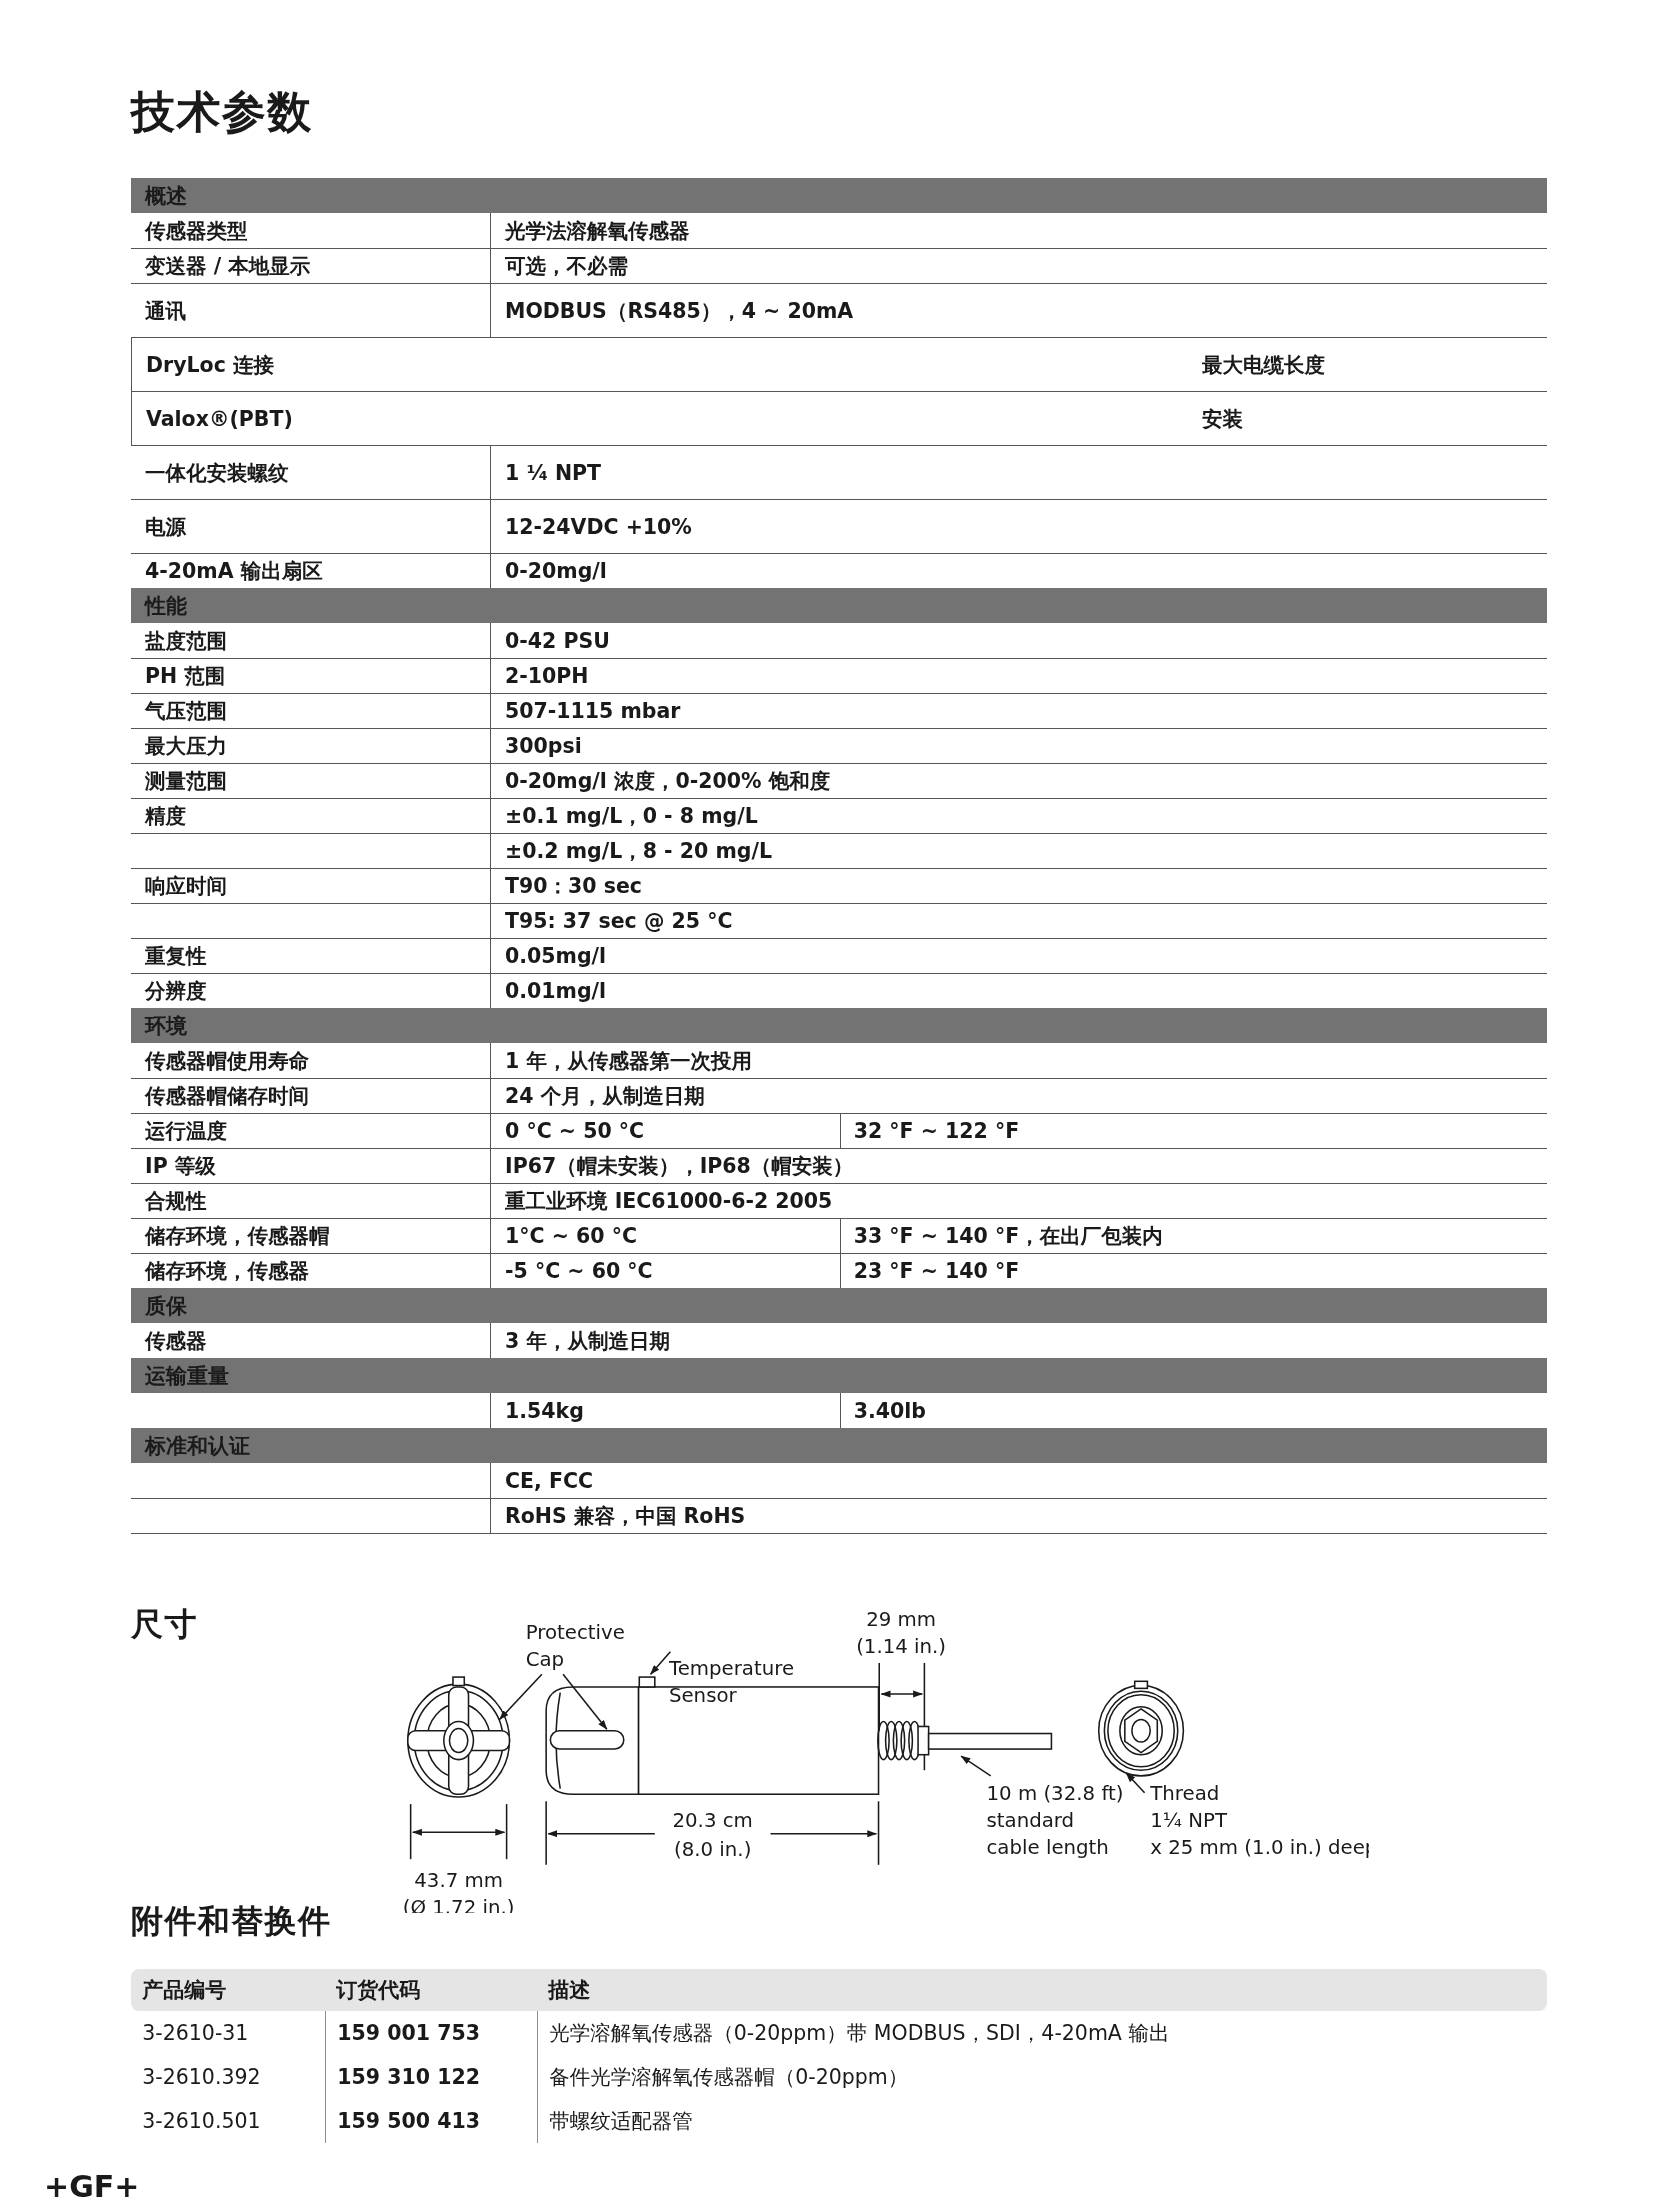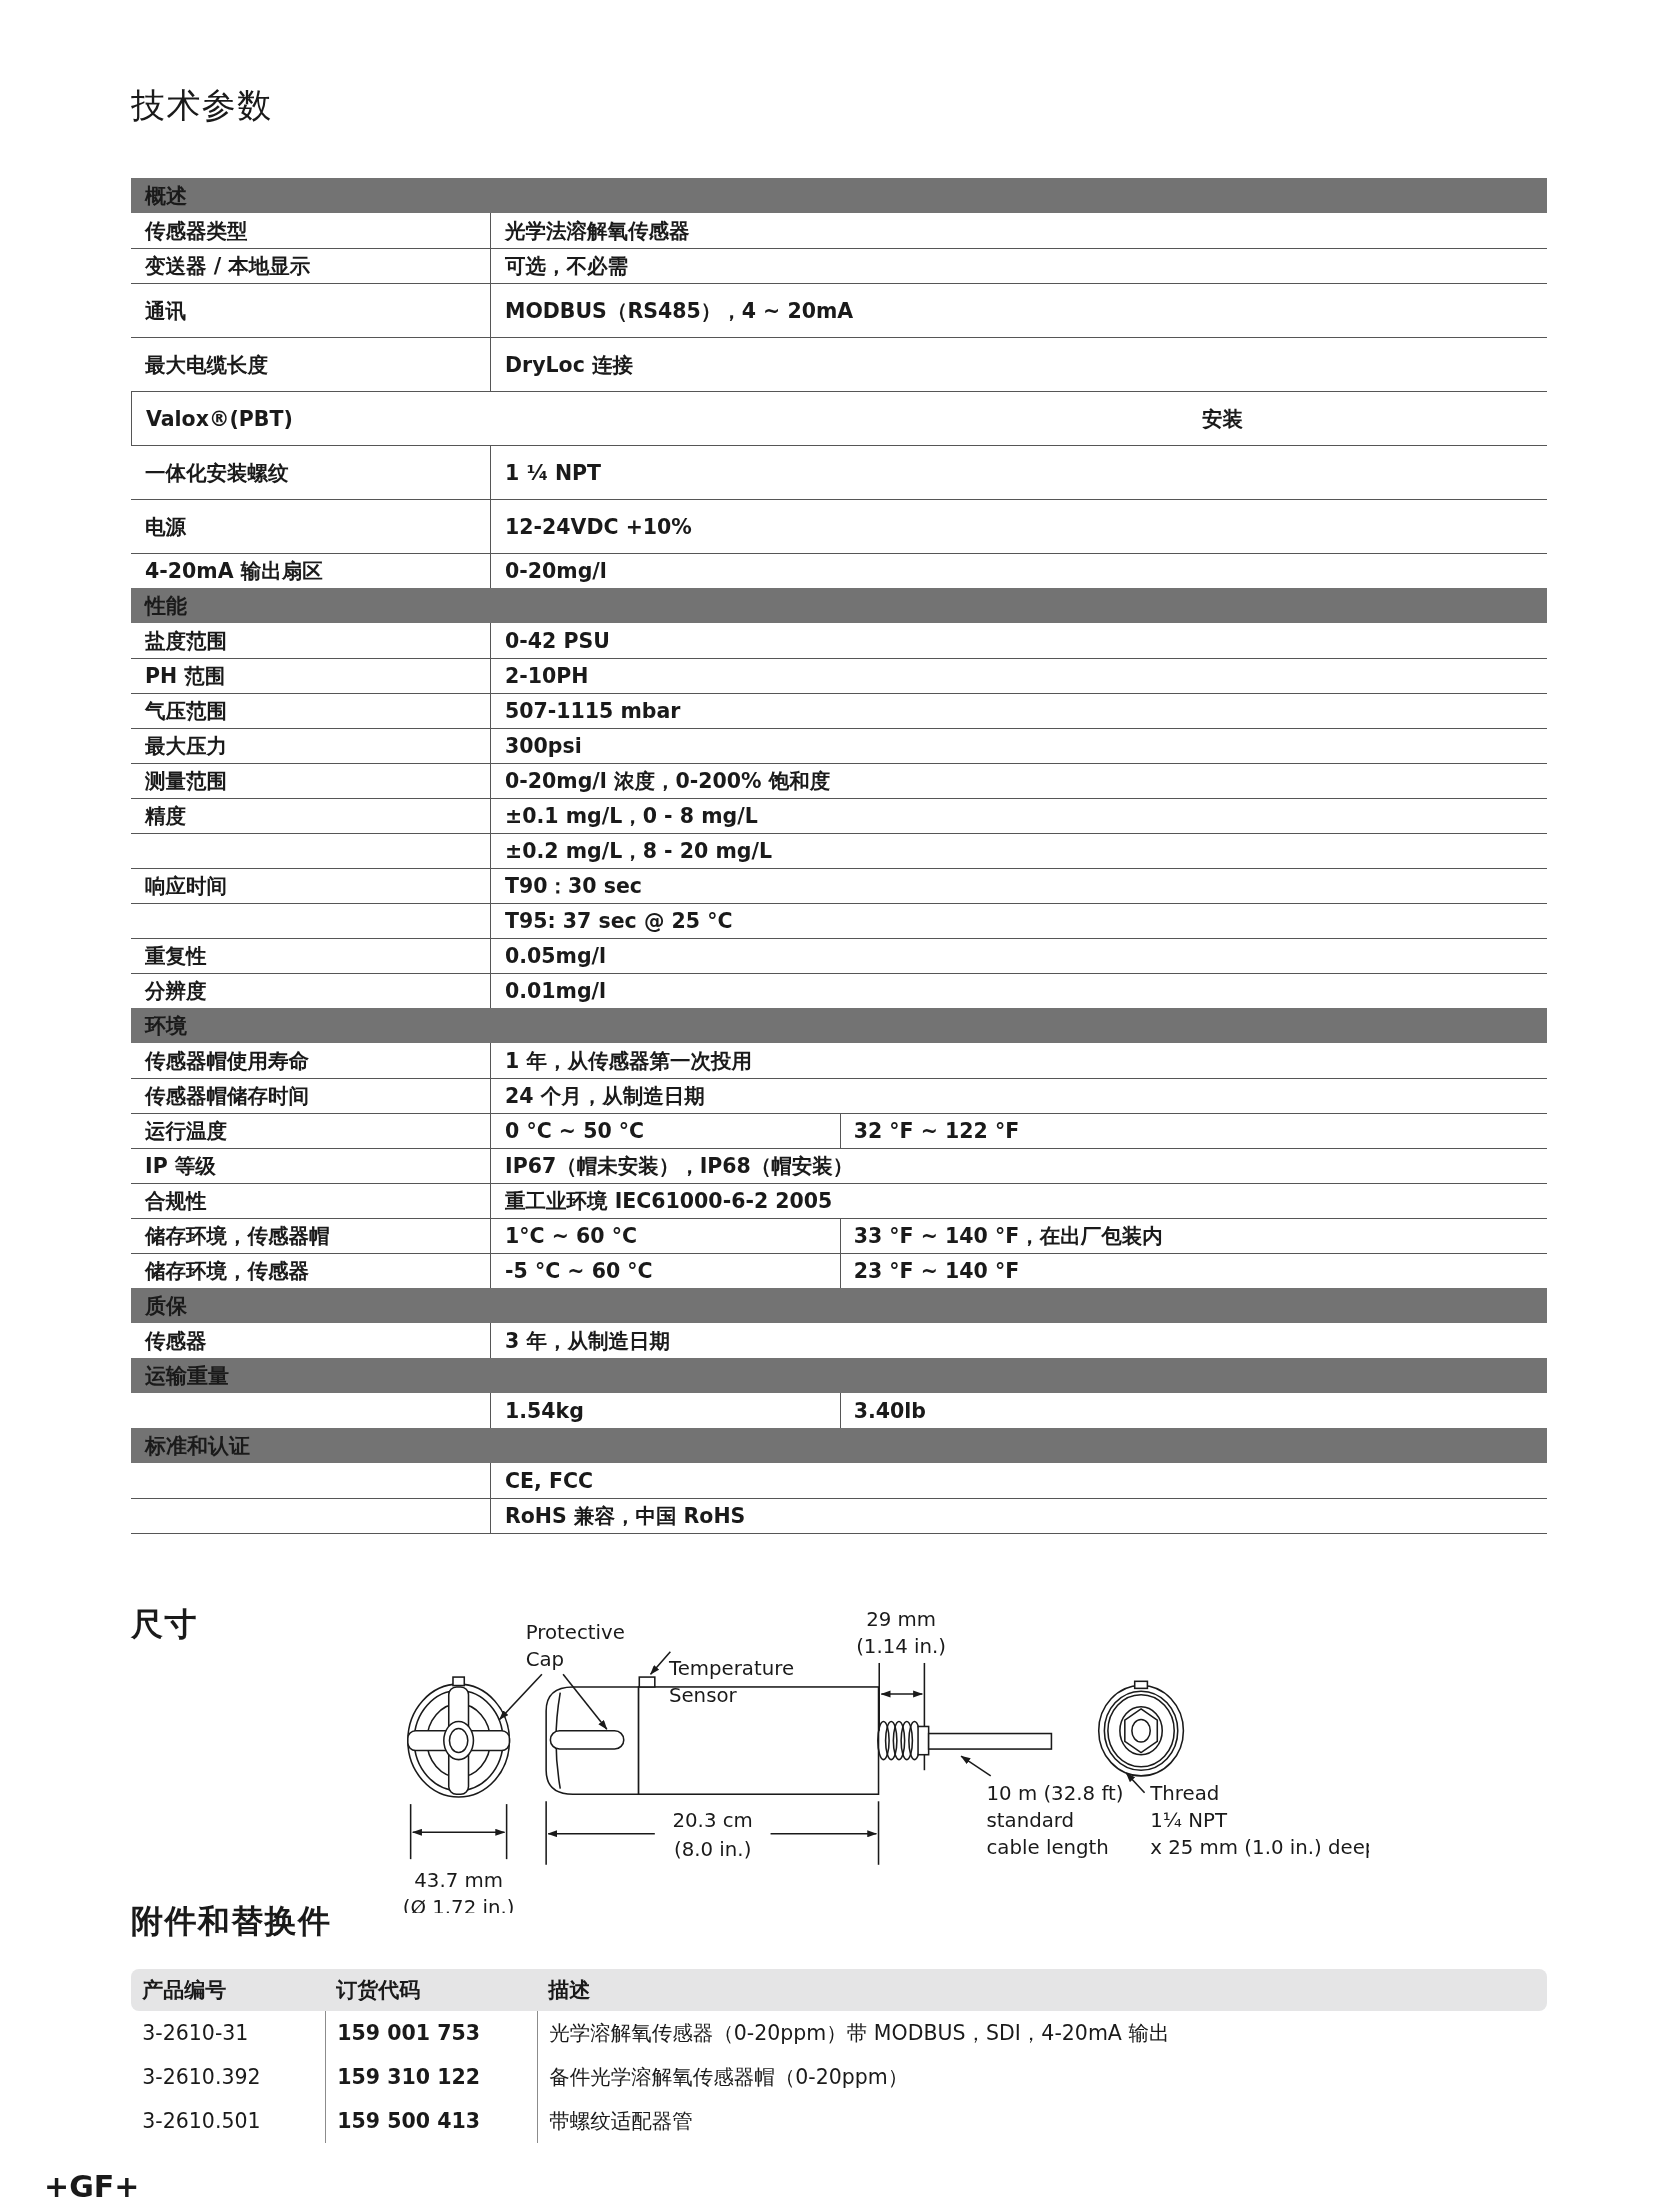--- a/index.html
+++ b/index.html
@@ -1,19 +1,19 @@
 <!DOCTYPE html>
 <html style="font-size:11.3px"><head>
 <meta charset="utf-8">
 <style>
   html,body{margin:0;padding:0;background:#fff;}
   body{font-family:"DejaVu Sans","Liberation Sans",sans-serif;color:#1a1a1a;}
   .page{position:relative;width:1655px;height:2205px;background:#fff;overflow:hidden;}
 
-  .h1{position:absolute;left:131px;top:83px;font-size:34px;font-weight:normal;letter-spacing:1.4px;}
+  .h1{position:absolute;left:131px;top:83px;font-size:44px;font-weight:bold;letter-spacing:1.4px;}
   .h2{position:absolute;font-size:32px;font-weight:bold;letter-spacing:1.4px;}
   .h2.dims{left:131px;top:1603px;}
   .h2.acc{left:131px;top:1900px;}
 
   
   .spec-table{position:absolute;left:131px;top:178px;width:1416px;border-bottom:1.4px solid #565656;}
   .band{height:35px;background:#737373;display:flex;align-items:center;padding-left:14px;
         font-size:21px;font-weight:bold;box-sizing:border-box;}
   .rows .row{display:flex;align-items:flex-start;height:35px;box-sizing:border-box;font-weight:bold;}
   .rows .row + .row{border-top:1.4px solid #565656;}
@@ -58,22 +58,22 @@
         </div>
         <div class="row">
           <div class="cell lab">变送器 / 本地显示</div>
           <div class="cell val">可选，不必需</div>
         </div>
         <div class="row">
           <div class="cell lab">通讯</div>
           <div class="cell val">MODBUS（RS485），4 ~ 20mA</div>
         </div>
         <div class="row">
+          <div class="cell val">DryLoc 连接</div>
           <div class="cell lab">最大电缆长度</div>
-          <div class="cell val">DryLoc 连接</div>
         </div>
         <div class="row">
           <div class="cell val">Valox®(PBT)</div>
           <div class="cell lab">安装</div>
         </div>
         <div class="row">
           <div class="cell lab">一体化安装螺纹</div>
           <div class="cell val">1 ¹⁄₄ NPT</div>
         </div>
         <div class="row">

